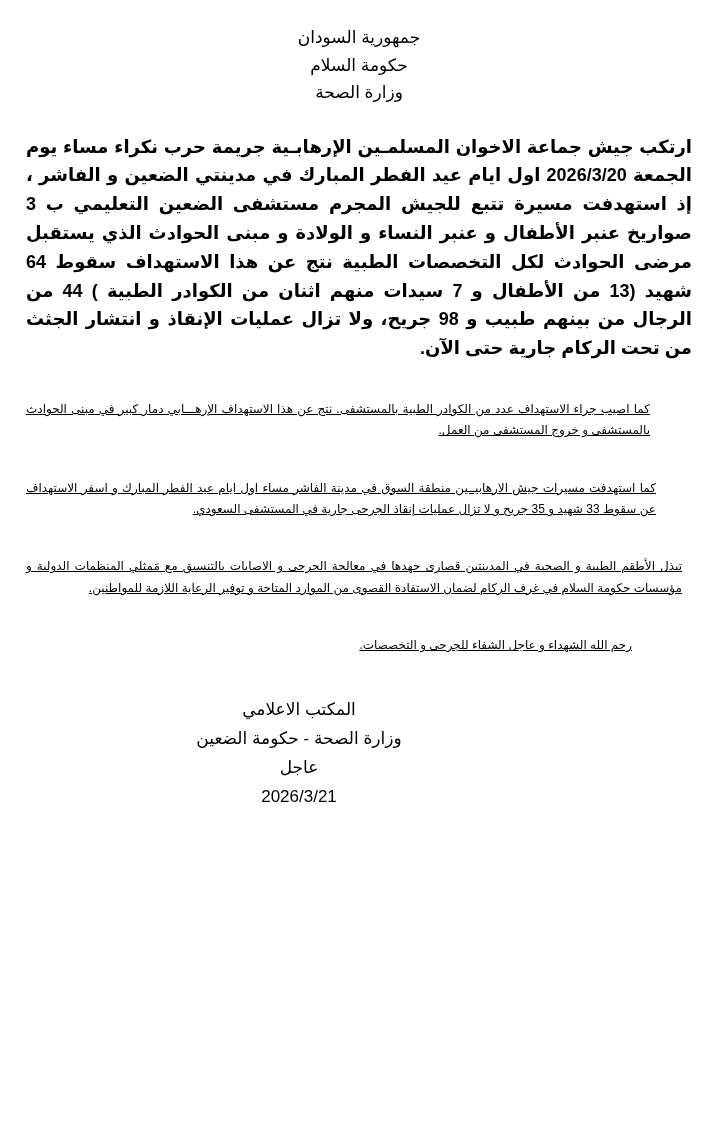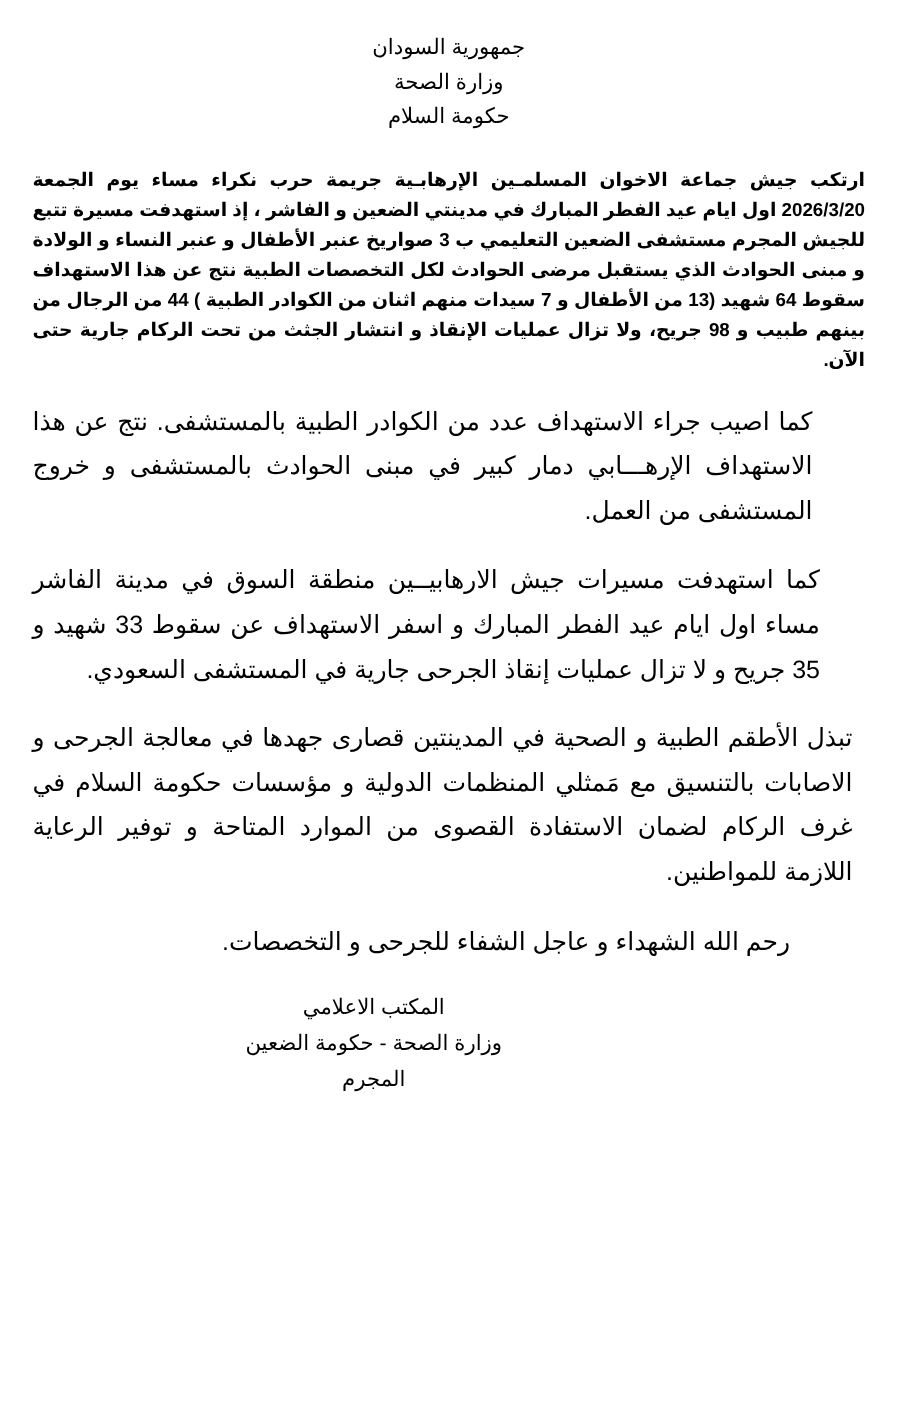--- a/index.html
+++ b/index.html
@@ -27,49 +27,50 @@
     font-size: 17px;
     line-height: 1.62;
     font-weight: 400;
     margin-top: 6px;
   }
   .header-block div {
     white-space: nowrap;
   }
   .headline {
     margin-top: 26px;
-    font-size: 15px;
+    font-size: 18px;
     line-height: 1.60;
     font-weight: bold;
     text-align: justify;
     text-align-last: right;
     letter-spacing: 0px;
   }
   .para {
-    margin-top: 20px;
-    font-size: 20px;
+    margin-top: 36px;
+    font-size: 12px;
     line-height: 1.78;
     text-align: justify;
     text-align-last: right;
     font-weight: 400;
+    text-decoration: underline;
   }
   .para.p-indent {
     padding-right: 42px;
   }
   .para.p-indent2 {
     padding-right: 36px;
   }
   .para.p-indent3 {
     padding-right: 10px;
   }
   .para.p-indent4 {
     padding-right: 60px;
   }
   .signature {
-    margin-top: 20px;
+    margin-top: 40px;
     font-size: 17px;
     line-height: 1.70;
     text-align: center;
     padding-right: 120px;
   }
   .signature div {
     white-space: nowrap;
   }
   .sig-date {
     direction: ltr;
@@ -79,34 +80,35 @@
     flex: 1 1 auto;
   }
 </style>
 </head>
 <body>
 
 <div class="page">
 
   <div class="header-block">
     <div>جمهورية السودان</div>
+    <div>حكومة السلام</div>
     <div>وزارة الصحة</div>
-    <div>حكومة السلام</div>
   </div>
 
   <div class="headline">ارتكب جيش جماعة الاخوان المسلمـين الإرهابـية جريمة حرب نكراء مساء يوم الجمعة 2026/3/20 اول ايام عيد الفطر المبارك في مدينتي الضعين و الفاشر ، إذ استهدفت مسيرة تتبع للجيش المجرم مستشفى الضعين التعليمي ب 3 صواريخ عنبر الأطفال و عنبر النساء و الولادة و مبنى الحوادث الذي يستقبل مرضى الحوادث لكل التخصصات الطبية نتج عن هذا الاستهداف سقوط 64 شهيد (13 من الأطفال و 7 سيدات منهم اثنان من الكوادر الطبية ) 44 من الرجال من بينهم طبيب و 98 جريح، ولا تزال عمليات الإنقاذ و انتشار الجثث من تحت الركام جارية حتى الآن.</div>
 
   <div class="para p-indent">كما اصيب جراء الاستهداف عدد من الكوادر الطبية بالمستشفى. نتج عن هذا الاستهداف الإرهـــابي دمار كبير في مبنى الحوادث بالمستشفى و خروج المستشفى من العمل.</div>
 
   <div class="para p-indent2">كما استهدفت مسيرات جيش الارهابيــين منطقة السوق في مدينة الفاشر مساء اول ايام عيد الفطر المبارك و اسفر الاستهداف عن سقوط 33 شهيد و 35 جريح و لا تزال عمليات إنقاذ الجرحى جارية في المستشفى السعودي.</div>
 
   <div class="para p-indent3">تبذل الأطقم الطبية و الصحية في المدينتين قصارى جهدها في معالجة الجرحى و الاصابات بالتنسيق مع مَمثلي المنظمات الدولية و مؤسسات حكومة السلام في غرف الركام لضمان الاستفادة القصوى من الموارد المتاحة و توفير الرعاية اللازمة للمواطنين.</div>
 
   <div class="para p-indent4">رحم الله الشهداء و عاجل الشفاء للجرحى و التخصصات.</div>
 
   <div class="signature">
     <div>المكتب الاعلامي</div>
     <div>وزارة الصحة - حكومة الضعين</div>
-    <div>المجرم</div>
+    <div>عاجل</div>
+    <div class="sig-date">2026/3/21</div>
   </div>
 
   <div class="spacer"></div>
 </div>
 
 </body></html>

